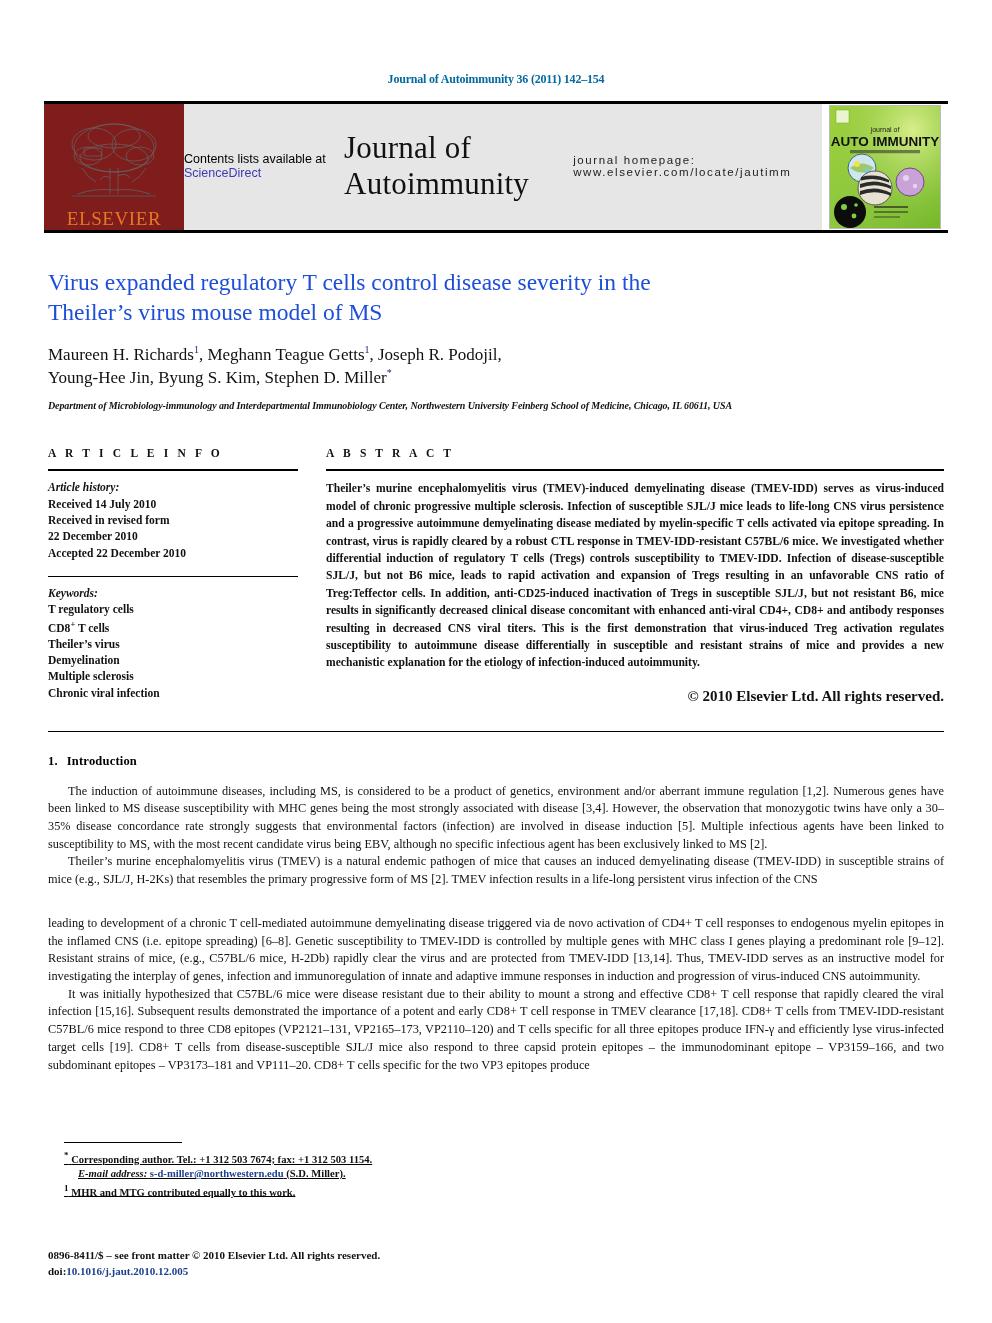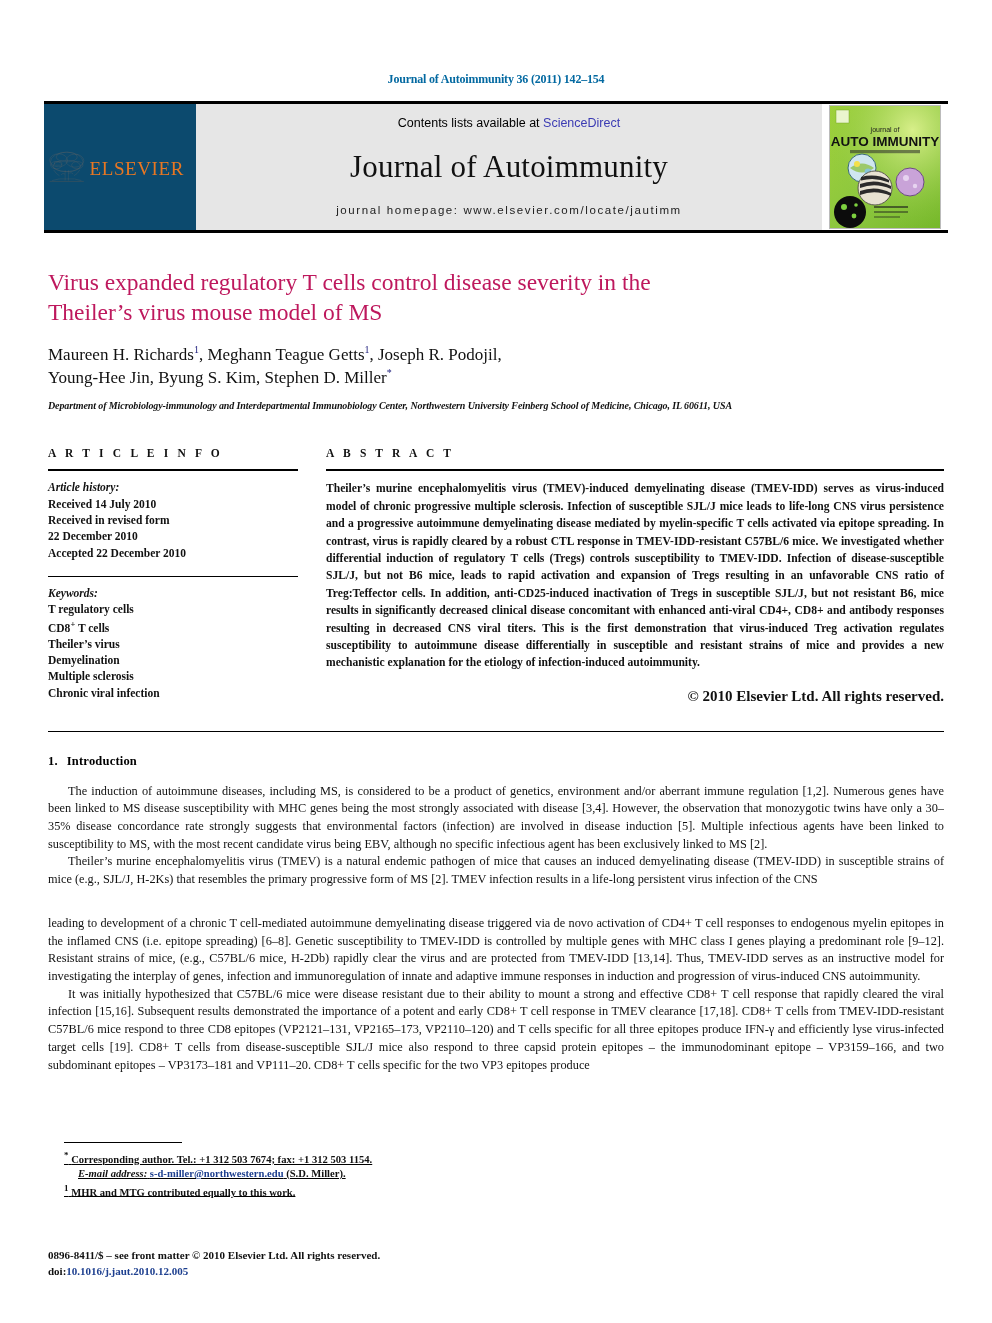--- a/index.html
+++ b/index.html
@@ -34,40 +34,40 @@
     border-bottom: 3px solid #000;
     display: flex;
     align-items: stretch;
     height: 126px;
     box-sizing: content-box;
   }
   .elsevier-logo {
     width: 140px;
     flex: 0 0 140px;
     display: flex;
-    flex-direction: row;
+    flex-direction: column;
     align-items: center;
     justify-content: flex-end;
-    padding: 4px 12px 2px 0;
-    background: #0c4a6e;
+    padding: 4px 0 2px 0;
+    background: #7f1d1d;
   }
   .tree-svg { display:block; }
   .elsevier-word {
     font-family: "Liberation Serif", serif;
     font-size: 19px;
     letter-spacing: 0.6px;
     color: #e87722;
     line-height: 1;
     margin-top: 1px;
   }
   .journal-banner {
     flex: 1 1 auto;
     background: #e6e6e6;
     display: flex;
-    flex-direction: column;
+    flex-direction: row;
     align-items: center;
     justify-content: space-between;
     padding: 12px 0 14px 0;
   }
   .contents-line {
     font-family: "Liberation Sans", sans-serif;
     font-size: 12.5px;
     color: #000;
   }
   .sd-link { color: #3b3bb3; }
@@ -92,21 +92,21 @@
     background: #fff;
   }
   .cover-img { display:block; border: 1px solid #bbb; }
 
   
   .title-block { margin: 34px 48px 0 48px; }
   .paper-title {
     font-family: "Liberation Serif", serif;
     font-size: 23.5px;
     line-height: 1.28;
-    color: #be185d;
+    color: #1d4ed8;
     margin: 0;
     font-weight: normal;
   }
   .authors {
     font-family: "Liberation Serif", serif;
     font-size: 17px;
     line-height: 1.36;
     margin-top: 16px;
     color: #111;
   }

